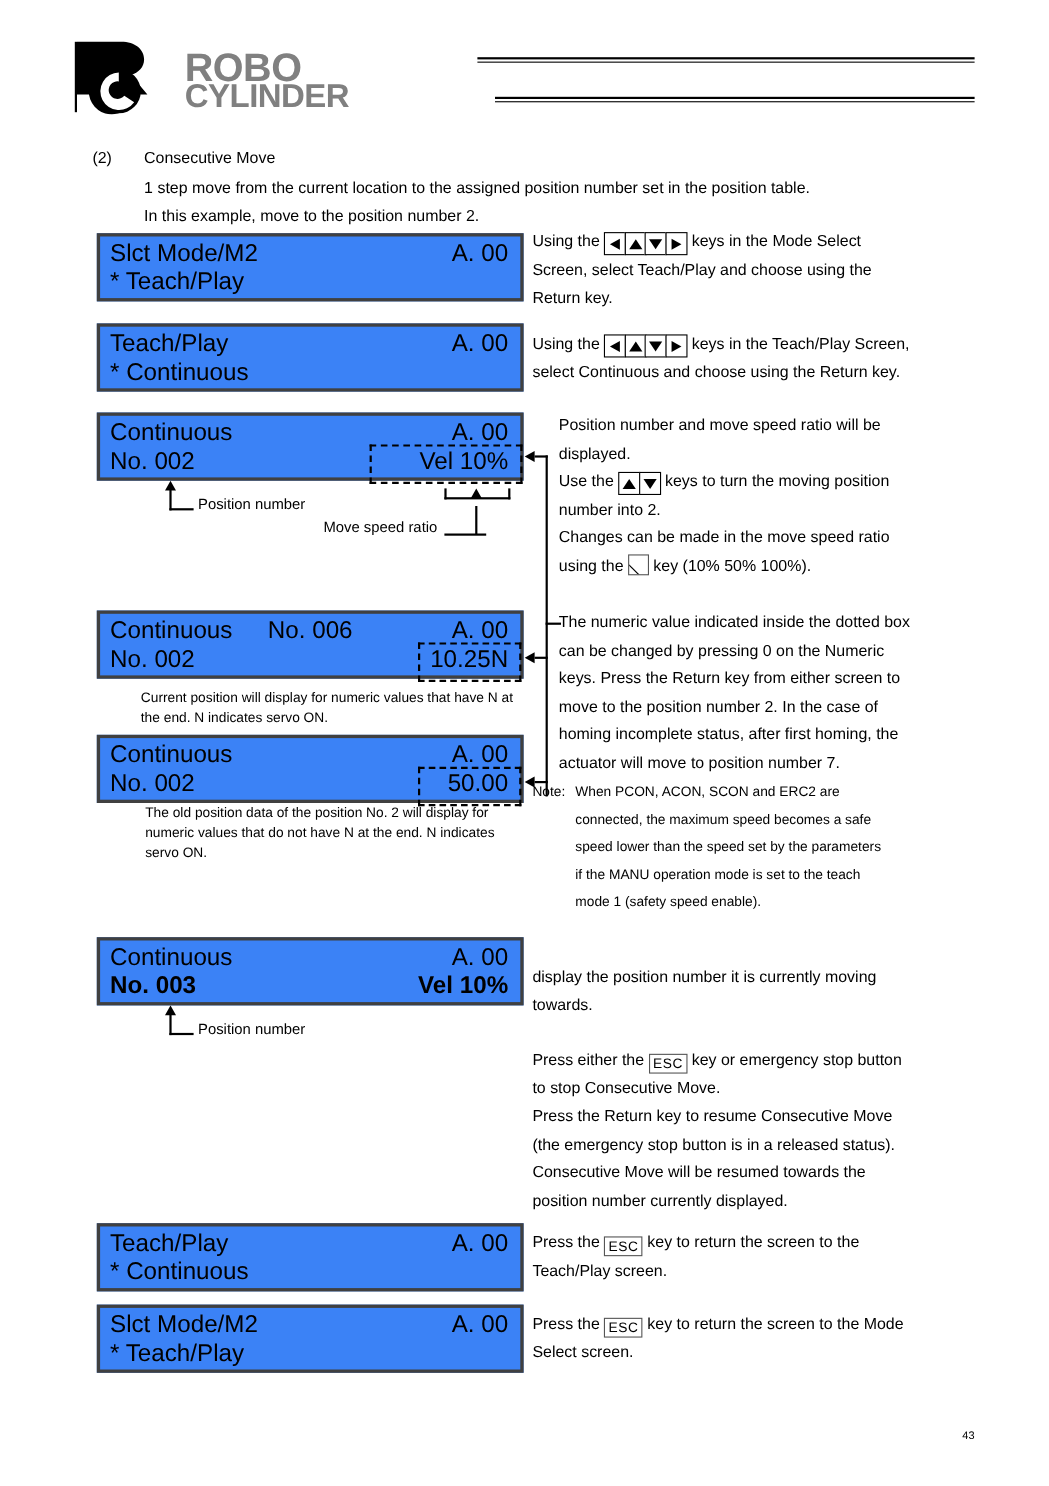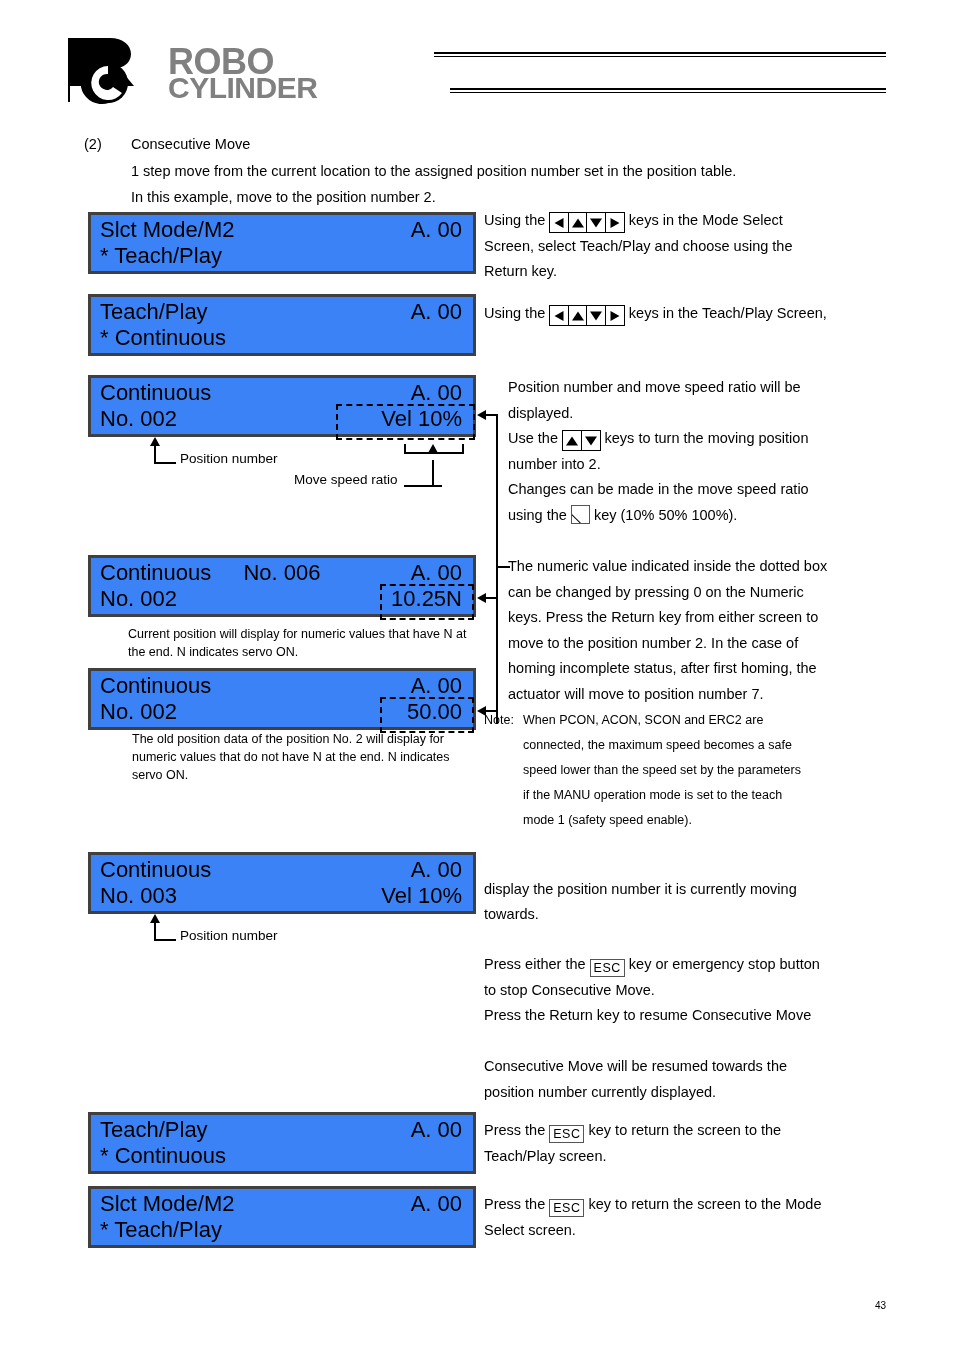--- a/index.html
+++ b/index.html
@@ -140,20 +140,21 @@
 
 <div class="abs ptxt" style="left:484px;top:301px;width:410px;">
   <span>Using the</span>
   <span class="keyrow">
     <span class="keybox"><i class="tri tri-l"></i></span>
     <span class="keybox"><i class="tri tri-u"></i></span>
     <span class="keybox"><i class="tri tri-d"></i></span>
     <span class="keybox"><i class="tri tri-r"></i></span>
   </span>
   <span>keys in the Teach/Play Screen,</span><br>
+  <span>select Continuous and choose using the Return key.</span>
 </div>
 
 <div class="lcd" style="left:88px;top:375px;width:388px;height:62px;">
   <div class="row" style="top:0;">
     <span class="cell cl">Continuous</span>
     <span class="cell cr">A. 00</span>
   </div>
   <div class="row" style="top:26px;">
     <span class="cell cl">No. 002</span>
     <span class="cell cr">Vel 10%</span>
@@ -244,21 +245,21 @@
   <span>speed lower than the speed set by the parameters</span><br>
   <span>if the MANU operation mode is set to the teach</span><br>
   <span>mode 1 (safety speed enable).</span>
 </div>
 
 <div class="lcd" style="left:88px;top:852px;width:388px;height:62px;">
   <div class="row" style="top:0;">
     <span class="cell cl">Continuous</span>
     <span class="cell cr">A. 00</span>
   </div>
-  <div class="row" style="top:26px;">
+  <div class="row" style="top:26px;font-weight:bold;">
     <span class="cell cl">No. 003</span>
     <span class="cell cr">Vel 10%</span>
   </div>
 </div>
 
 <div class="ln v" style="left:154px;top:921px;height:20px;"></div>
 <div class="ln h" style="left:154px;top:939px;width:22px;"></div>
 <div class="arrow-u" style="left:150px;top:914px;"></div>
 <div class="abs txt" style="left:180px;top:929px;font-size:13.5px;">Position number</div>
 
@@ -267,21 +268,21 @@
   <span>display the position number it is currently moving</span><br>
   <span>towards.</span>
 </div>
 
 <div class="abs ptxt" style="left:484px;top:952px;width:400px;">
   <span>Press either the</span>
   <span class="esckey">ESC</span>
   <span>key or emergency stop button</span><br>
   <span>to stop Consecutive Move.</span><br>
   <span>Press the Return key to resume Consecutive Move</span><br>
-  <br>
+  <span>(the emergency stop button is in a released status).</span><br>
   <span>Consecutive Move will be resumed towards the</span><br>
   <span>position number currently displayed.</span>
 </div>
 
 <div class="lcd" style="left:88px;top:1112px;width:388px;height:62px;">
   <div class="row" style="top:0;">
     <span class="cell cl">Teach/Play</span>
     <span class="cell cr">A. 00</span>
   </div>
   <div class="row" style="top:26px;">

